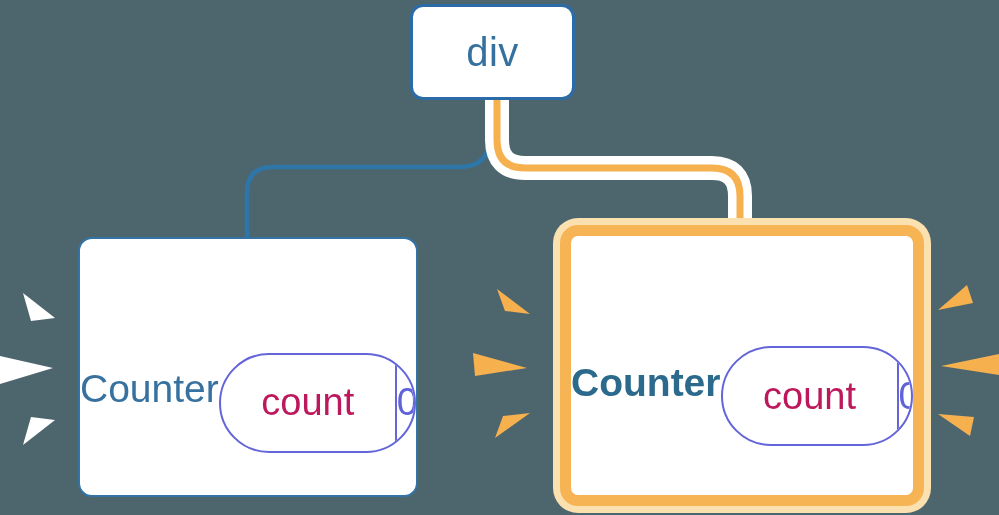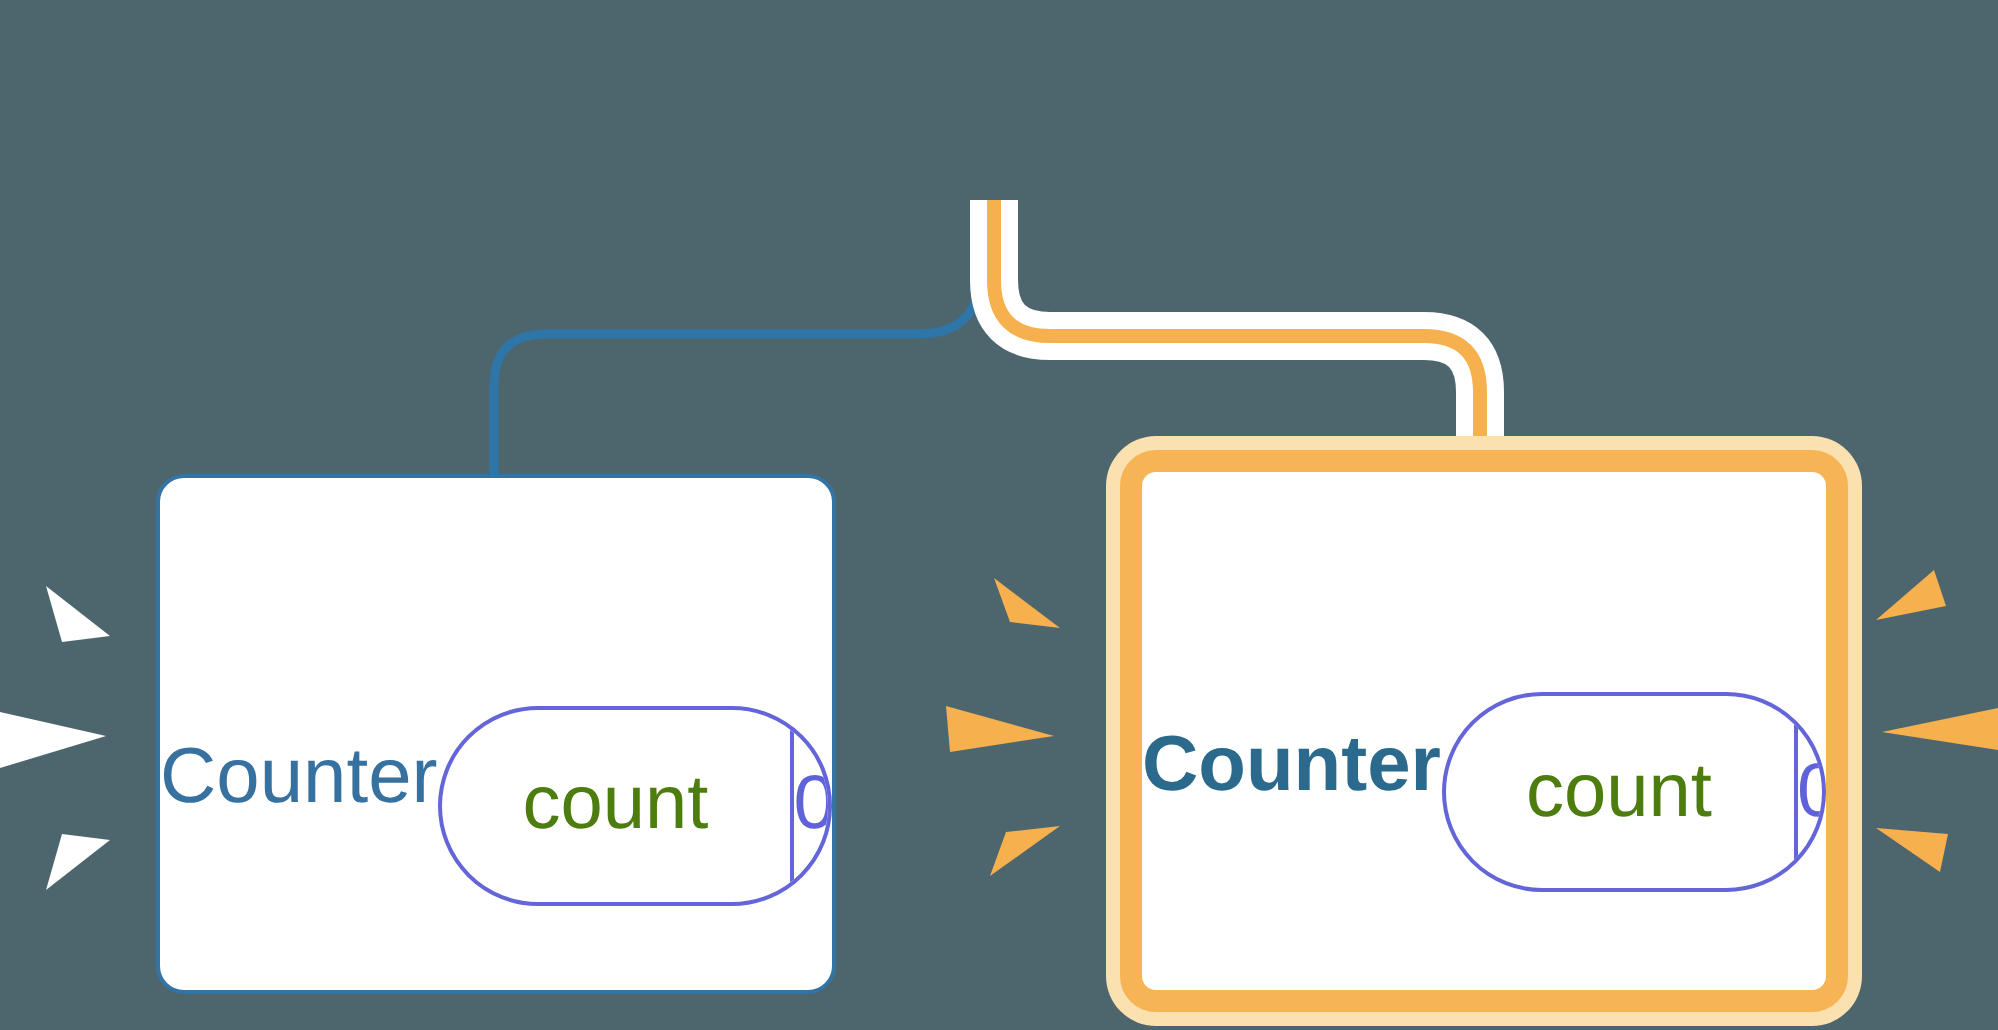--- a/index.html
+++ b/index.html
@@ -90,21 +90,21 @@
     display: flex;
     align-items: stretch;
     overflow: hidden;
     background: #FFFFFF;
   }
   .pill .pill-name {
     flex: 0 0 174px;
     display: flex;
     align-items: center;
     justify-content: center;
-    color: #4d7c0f;
+    color: #be185d;
     font-size: 38px;
     border-right: 2px solid #6365D9;
   }
   .pill .pill-value {
     flex: 1;
     display: flex;
     align-items: center;
     justify-content: center;
     color: #6062DA;
     font-size: 38px;
@@ -135,20 +135,23 @@
       <polygon points="495,438 503,416 530,413"></polygon>
     </g>
 
     <g fill="#F6B04E">
       <polygon points="938,310 967,285 973,303"></polygon>
       <polygon points="941,366 999,354 999,375"></polygon>
       <polygon points="938,414 970,436 974,417"></polygon>
     </g>
   </svg>
 
+  <div class="root-node">
+    <span class="root-label">div</span>
+  </div>
 
   <div class="card card-left">
     <div class="card-title">Counter</div>
     <div class="pill">
       <div class="pill-name">count</div>
       <div class="pill-value">0</div>
     </div>
   </div>
 
   <div class="card card-right">

